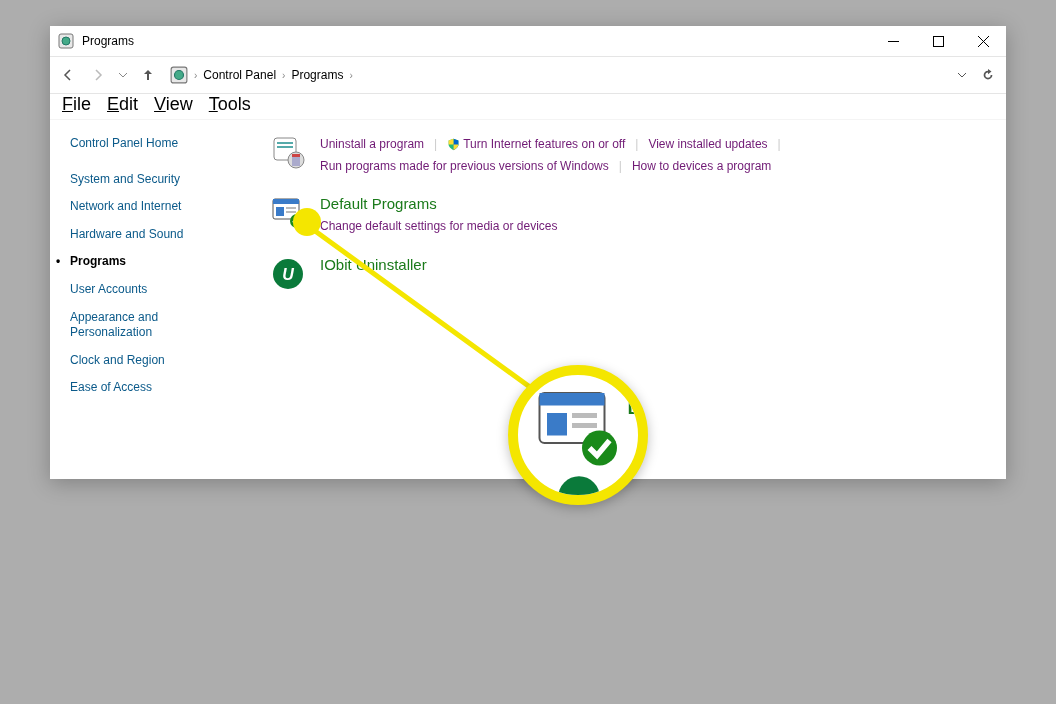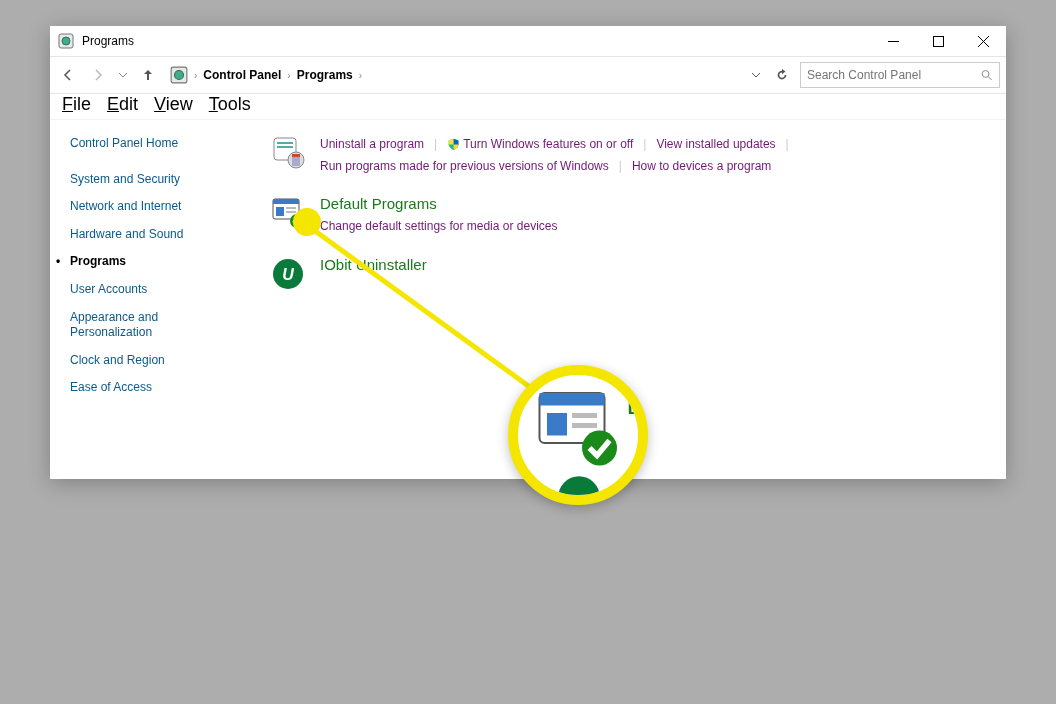--- a/index.html
+++ b/index.html
@@ -8,21 +8,21 @@
 .titlebar { height: 30px; display: flex; align-items: center; padding-left: 8px; background: #fff; }
 .titlebar .app-icon { width: 16px; height: 16px; margin-right: 8px; }
 .titlebar .title { font-size: 12px; color: #000; flex: 1; }
 .winctrl { display: flex; }
 .winctrl > div { width: 45px; height: 30px; display: flex; align-items: center; justify-content: center; cursor: pointer; }
 .winctrl svg { width: 11px; height: 11px; }
 .navbar { height: 38px; border-top: 1px solid #e5e5e5; border-bottom: 1px solid #e5e5e5; display: flex; align-items: center; gap: 6px; padding: 0 6px; background: #fff; }
 .nav-btn { width: 24px; height: 24px; display: flex; align-items: center; justify-content: center; color: #999; cursor: pointer; }
 .nav-btn.active { color: #555; }
 .breadcrumb { display: flex; align-items: center; gap: 6px; font-size: 12px; flex: 1; padding-left: 4px; }
-.breadcrumb .crumb { color: #000; cursor: pointer; font-weight: bold; }
+.breadcrumb .crumb { color: #000; cursor: pointer; }
 .breadcrumb .sep { color: #888; font-size: 10px; }
 .bc-icon { width: 18px; height: 18px; }
 .navright { display: flex; align-items: center; gap: 6px; }
 .searchbox { width: 200px; height: 26px; border: 1px solid #ccc; display: flex; align-items: center; padding: 0 6px; }
 .searchbox input { border: none; outline: none; font-size: 12px; width: 100%; background: transparent; }
 .searchbox .mag { color: #777; }
 .menubar { height: 26px; display: flex; align-items: flex-start; gap: 16px; padding: 0 12px; font-size: 18px; background: #fff; border-bottom: 1px solid #f4f4f4; }
 .menubar span { cursor: pointer; }
 .menubar span u { text-decoration: underline; }
 .content { flex: 1; display: flex; background: #fff; position: relative; }
@@ -111,27 +111,20 @@
       <div class="nav-btn" style="width:16px;">
         <svg width="10" height="10" viewBox="0 0 10 10">
             <path d="M1 3 L5 7 L9 3" fill="none" stroke="#555"></path>
           </svg>
       </div>
       <div class="nav-btn active">
         <svg width="14" height="14" viewBox="0 0 16 16">
             <path d="M13 8 A5 5 0 1 1 8 3 L8 1 L12 4 L8 7 L8 5 A3 3 0 1 0 11 8 Z" fill="#555"></path>
           </svg>
       </div>
-      <div class="searchbox">
-        <input placeholder="Search Control Panel" style="">
-        <svg class="mag" width="13" height="13" viewBox="0 0 16 16">
-            <circle cx="6" cy="6" r="4.5" fill="none" stroke="#888" stroke-width="1.3"></circle>
-            <line x1="10" y1="10" x2="14" y2="14" stroke="#888" stroke-width="1.3"></line>
-          </svg>
-      </div>
     </div>
   </div>
 
   <div class="menubar">
     <span><u>F</u>ile</span>
     <span><u>E</u>dit</span>
     <span><u>V</u>iew</span>
     <span><u>T</u>ools</span>
   </div>
 
@@ -163,21 +156,21 @@
           <div class="cat-links">
             <a>Uninstall a program</a>
             <span class="div">|</span>
             <span class="shield">
               <svg width="13" height="13" viewBox="0 0 16 16">
                 <path d="M8 1 L14 3 L14 8 C14 12 8 15 8 15 C8 15 2 12 2 8 L2 3 Z" fill="#2b7"></path>
                 <path d="M8 1 L14 3 L14 8 C14 12 8 15 8 15 L8 1" fill="#06c"></path>
                 <path d="M8 1 L8 8 L2 8 L2 3 Z" fill="#fd3"></path>
                 <path d="M8 8 L14 8 C14 12 8 15 8 15 Z" fill="#fd3"></path>
               </svg>
-              <a>Turn Windows features on or off</a>
+              <a>Turn Internet features on or off</a>
             </span>
             <span class="div">|</span>
             <a>View installed updates</a>
             <span class="div">|</span>
             <a>Run programs made for previous versions of Windows</a>
             <span class="div">|</span>
             <a>How to devices a program</a>
           </div>
         </div>
       </div>

